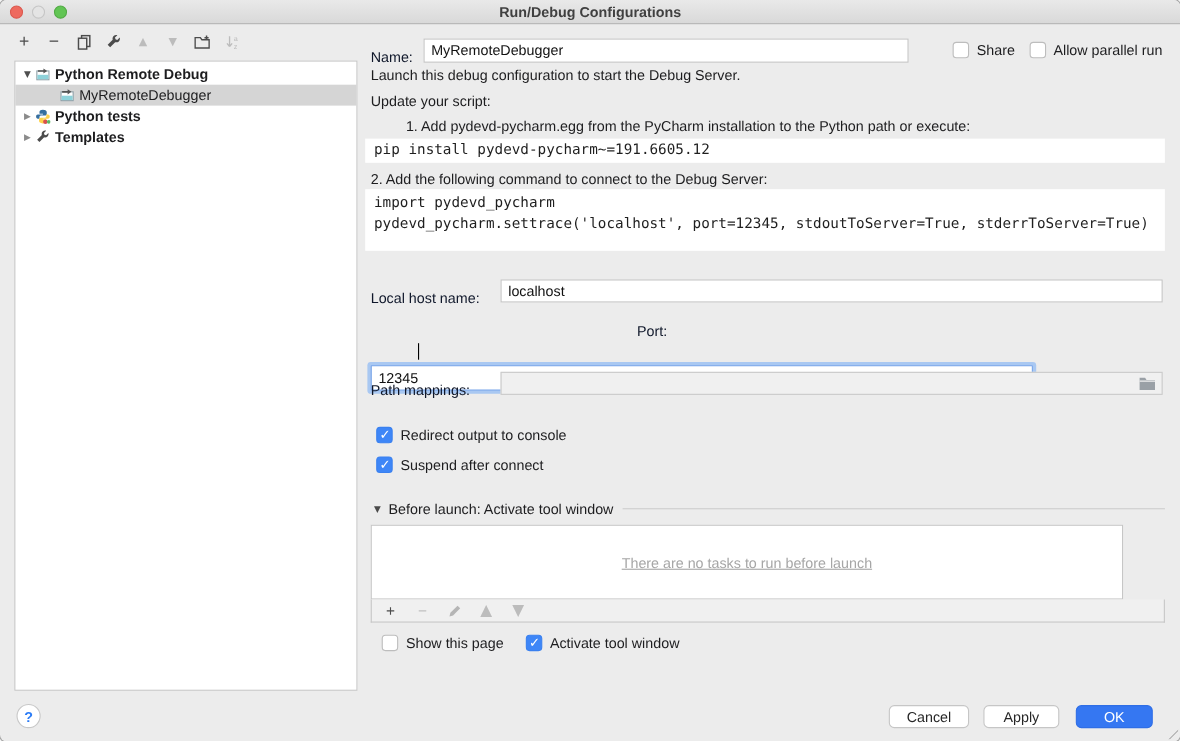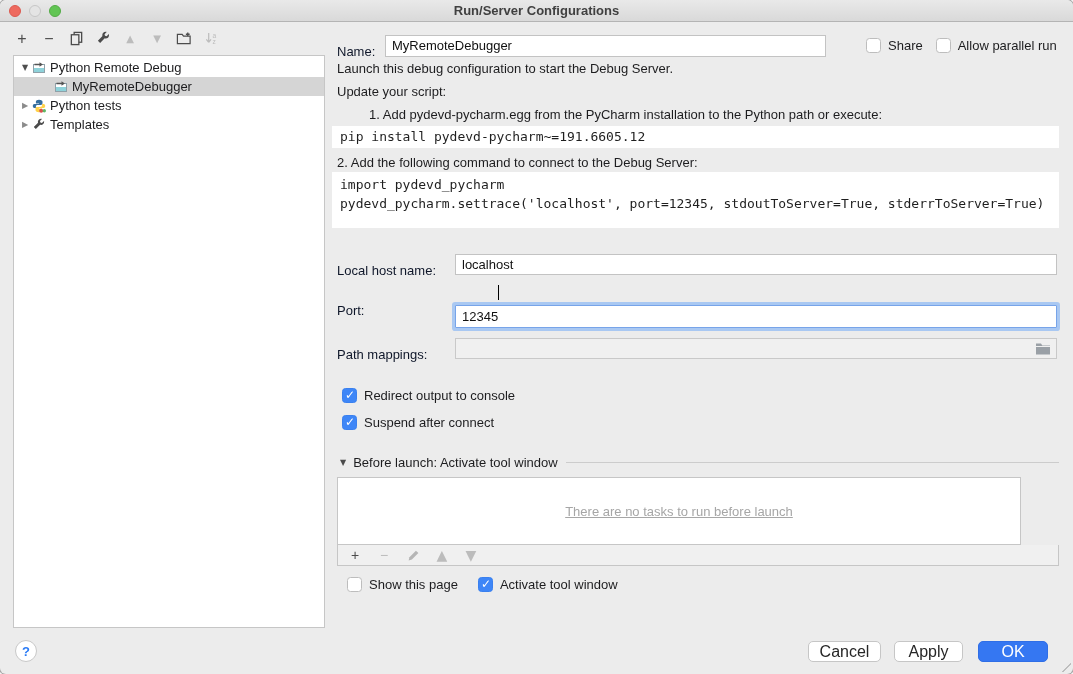--- a/index.html
+++ b/index.html
@@ -29,21 +29,21 @@
   
   .tree-panel{position:absolute;left:13px;top:55px;width:312px;height:573px;
     background:#fff;border:1px solid #c6c6c6;padding-top:2px;}
   .tree-row{height:19px;display:flex;align-items:center;white-space:nowrap;}
   .tree-row.selected{background:#d5d5d5;}
   .tw{width:14px;text-align:center;font-family:"DejaVu Sans",sans-serif;font-size:8px;flex:none;}
   .tw.open{color:#4f4f4f;}
   .tw.closed{color:#8b8b8b;}
   .ticon{width:14px;height:14px;margin-right:4px;flex:none;display:flex;align-items:center;}
   .tlabel{font-size:13px;}
-  .tlabel.bold{font-weight:400;}
+  .tlabel.bold{font-weight:700;}
   
   .abs{position:absolute;}
   .flabel{color:#0f172a;margin-top:12px;}
   .textbox{border:1px solid #c3c3c3;background:#fff;height:22px;padding:0 6px;
     font-family:"Liberation Sans",sans-serif;font-size:13px;color:#111;outline:none;}
   .textbox.focused{border:1px solid #77a4e9;box-shadow:0 0 0 3px #a9c8f2;border-radius:1px;}
   .row{display:flex;align-items:center;}
   .para{font-size:13px;}
   .code{font-family:"DejaVu Sans Mono",monospace;font-size:13px;color:#1f1f1f;background:#fff;}
   
@@ -58,40 +58,40 @@
   .bl-tri{font-family:"DejaVu Sans",sans-serif;font-size:8px;color:#4a4a4a;margin-right:7px;}
   .bl-line{flex:1;border-top:1px solid #ccc;margin-left:8px;}
   .bl-box{background:#fff;border:1px solid #c6c6c6;display:flex;align-items:center;
     justify-content:center;color:#a6a6a6;}
   .bl-toolbar{background:#f0f0f0;border:1px solid #c6c6c6;border-top:none;
     display:flex;align-items:center;padding-left:9px;gap:13px;}
   .bl-toolbar .tb{font-size:14px;}
   
   .btn{position:absolute;top:641px;height:21px;border-radius:5px;border:1px solid #c6c6c6;
     background:#fff;display:flex;align-items:center;justify-content:center;
-    font-size:16px;color:#262626;font-family:"Liberation Sans",sans-serif;}
+    font-size:13px;color:#262626;font-family:"Liberation Sans",sans-serif;}
   .btn.primary{background:#3577f2;border-color:#2f6ee6;color:#ffffff;}
   .help{position:absolute;left:15px;top:640px;width:22px;height:22px;border-radius:50%;
     background:#fff;border:1px solid #c8c8c8;color:#2a7bf6;font-weight:bold;
     display:flex;align-items:center;justify-content:center;font-size:13px;}
   .grip{position:absolute;right:2px;bottom:2px;width:10px;height:10px;
     background:linear-gradient(135deg,transparent 0 55%,#bdbdbd 55% 63%,transparent 63%);}
 </style>
 </head>
 <body>
 
 <div class="window">
 
   <div class="titlebar">
     <div class="traffic">
       <div class="light red"></div>
       <div class="light gray"></div>
       <div class="light green"></div>
     </div>
-    <span>Run/Server Configurations</span>
+    <span>Run/Debug Configurations</span>
   </div>
 
   <div class="left-toolbar">
     <div class="tb">
         <span>+</span>
       </div>
     <div class="tb">
         <span>−</span>
       </div>
     <div class="tb">
@@ -189,21 +189,21 @@
   <div class="abs para" style="left:337px;top:155px;">2. Add the following command to connect to the Debug Server:</div>
   <div class="abs code" style="left:332px;top:172px;width:727px;height:56px;padding:3px 8px;line-height:19px;">
     <div>import pydevd_pycharm</div>
     <div>pydevd_pycharm.settrace('localhost', port=12345, stdoutToServer=True, stderrToServer=True)</div>
   </div>
 
   <div class="abs row" style="left:337px;top:251px;">
     <span class="flabel" style="width:118px;">Local host name:</span>
     <input class="textbox" style="width: 602px; height: 21px;" value="localhost">
   </div>
-  <div class="abs row" style="left:337px;top:281px;">
+  <div class="abs row" style="left:337px;top:281px;flex-direction:column;">
     <span class="flabel" style="width:118px;">Port:</span>
     <span style="position:relative;display:inline-block;">
       <input class="textbox focused" style="width: 602px; height: 23px; margin-top: 24px;" value="12345">
       <span style="position:absolute;left:43px;top:4px;width:1px;height:15px;background:#000;"></span>
     </span>
   </div>
   <div class="abs row" style="left:337px;top:335px;">
     <span class="flabel" style="width:118px;">Path mappings:</span>
     <span style="position:relative;display:inline-block;width:602px;height:21px;background:#f0f0f0;border:1px solid #c9c9c9;">
       <svg style="position:absolute;right:5px;top:3px;" width="16" height="13" viewBox="0 0 16 13">

